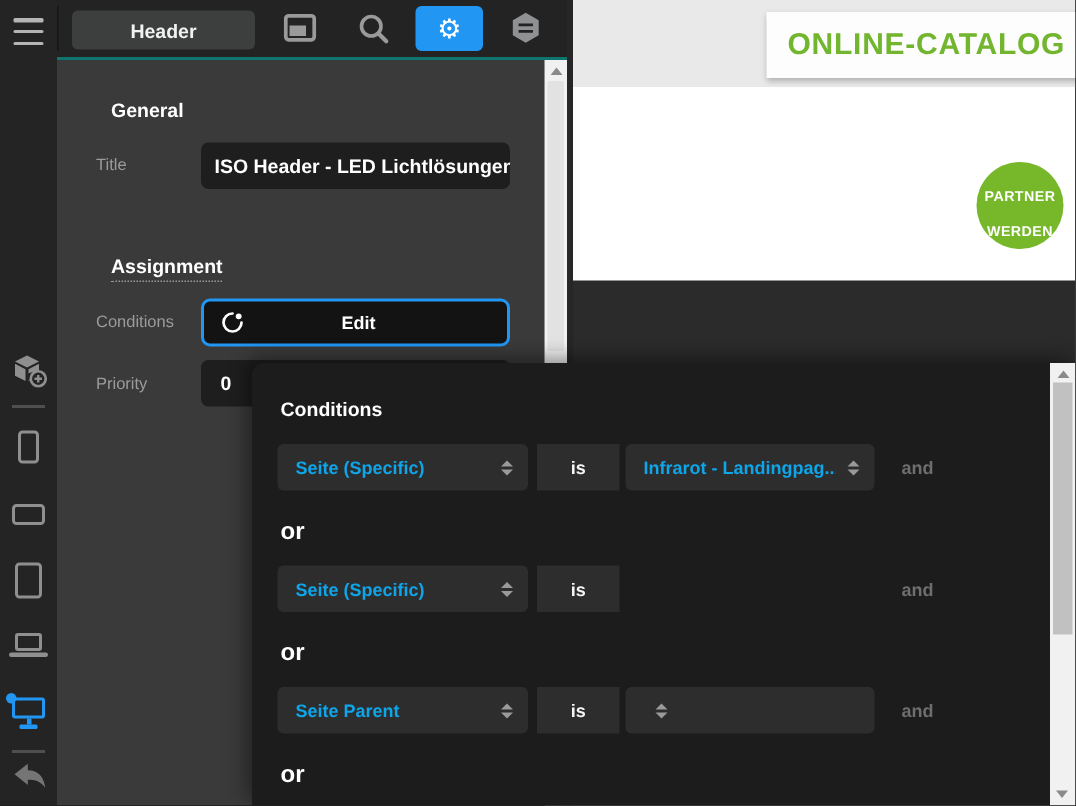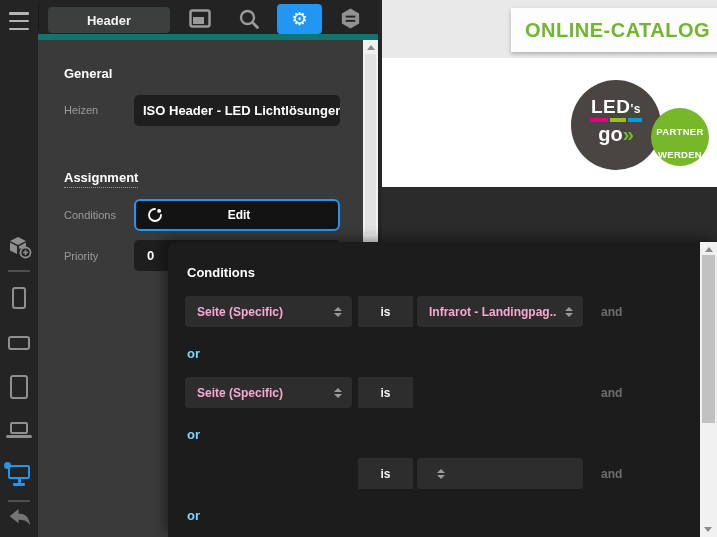--- a/index.html
+++ b/index.html
@@ -21,33 +21,33 @@
   .laptop-screen { width:18px; height:12px; border:2px solid #8f8f8f; border-radius:2px; margin:0 auto; }
   .laptop-base { width:26px; height:3px; background:#8f8f8f; border-radius:2px; margin-top:1px; }
   .monitor-wrap { position:relative; width:24px; height:22px; }
   .monitor-screen { width:22px; height:14px; border:2px solid #2196f3; border-radius:2px; margin:0 auto; }
   .monitor-stand { width:3px; height:4px; background:#2196f3; margin:0 auto; }
   .monitor-base { width:12px; height:2.5px; background:#2196f3; margin:0 auto; border-radius:1px; }
   .monitor-dot { position:absolute; left:-3px; top:-3px; width:7px; height:7px; border-radius:50%; background:#2196f3; }
 
   
   .topbar { position:absolute; left:38px; top:0; width:340px; height:40px; background:#232323;
-            border-bottom:6px solid #0f766e; z-index:25; }
+            border-bottom:2px solid #0f766e; z-index:25; }
   .topbar::before { content:""; position:absolute; left:0; top:4px; bottom:4px; width:1px; background:#161616; }
   .hdr-btn { position:absolute; left:10px; top:7px; width:122px; height:26px; background:#3d3e3e;
              border-radius:4px; color:#f2f2f2; font-size:13px; font-weight:bold;
              display:flex; align-items:center; justify-content:center; cursor:pointer; }
   .tb-icon { position:absolute; top:0; height:37px; display:flex; align-items:center; justify-content:center; cursor:pointer; }
   .gear-btn { position:absolute; left:239px; top:4px; width:45px; height:30px; background:#2196f3;
               border-radius:4px; display:flex; align-items:center; justify-content:center;
               color:#fff; font-size:18px; line-height:1; cursor:pointer; }
 
   
   .panel { position:absolute; left:38px; top:40px; width:325px; height:497px; background:#3a3a3a; z-index:10; }
-  .sect-head { position:absolute; left:26px; color:#ffffff; font-size:13px; font-weight:bold;text-align:right; }
+  .sect-head { position:absolute; left:36px; color:#ffffff; font-size:13px; font-weight:bold;text-align:right; }
   .sect-head.dotted { border-bottom:1px dotted #9a9a9a; padding-bottom:2px; }
   .fld-label { position:absolute; left:26px; color:#9b9b9b; font-size:11px; }
   .dark-input { position:absolute; left:96px; width:206px; height:31px; background:#1e1e1e; border-radius:5px;
                 color:#ffffff; font-size:13px; font-weight:bold; display:flex; align-items:center;
                 padding-left:9px; white-space:nowrap; overflow:hidden; }
   .edit-btn { position:absolute; left:96px; top:159px; width:206px; height:32px; background:#131313;
               border:2px solid #2196f3; border-radius:6px; display:flex; align-items:center;
               cursor:pointer; }
   .edit-btn .ic { margin-left:10px; display:flex; align-items:center; }
   .edit-btn .lbl { flex:1; text-align:center; color:#fff; font-size:12px; font-weight:bold; margin-right:24px; }
@@ -82,33 +82,33 @@
   .logo-green span { color:#ffffff; font-weight:bold; font-size:9.5px; line-height:1.2; letter-spacing:0.3px;margin-top:12px; }
   .pv-darkbar { position:absolute; left:0; top:187px; width:100%; height:55px; background:#2b2b2b; }
 
   
   .popup { position:absolute; left:168px; top:242px; width:549px; height:295px; background:#1c1c1c;
            border-top-left-radius:8px; z-index:40; box-shadow:-4px -4px 12px rgba(0,0,0,0.4); }
   .pop-title { position:absolute; left:19px; top:23px; color:#ffffff; font-size:13px; font-weight:bold; }
   .cond-row { position:absolute; left:0; width:100%; height:31px; }
   .dd { position:absolute; top:0; height:31px; background:#2d2d2d; border-radius:4px; display:flex;
         align-items:center; padding:0 10px 0 12px; cursor:pointer; }
-  .dd .dd-lbl { color:#f9a8d4; font-size:12px; font-weight:bold; white-space:nowrap; overflow:hidden; flex:1; }
+  .dd .dd-lbl { color:#0ea5e9; font-size:12px; font-weight:bold; white-space:nowrap; overflow:hidden; flex:1; }
   .chevs { display:flex; flex-direction:column; gap:2px; margin-left:8px; }
   .chevs i { width:0; height:0; border-left:4px solid transparent; border-right:4px solid transparent; display:block; }
   .chevs .c-up { border-bottom:4px solid #9a9a9a; }
   .chevs .c-dn { border-top:4px solid #9a9a9a; }
   .dd-field { left:17px; width:167px; }
   .op-box { position:absolute; left:190px; top:0; width:55px; height:31px; background:#2d2d2d; border-radius:0;
             color:#f5f5f5; font-size:12px; font-weight:bold; display:flex; align-items:center;
             justify-content:center; cursor:pointer; }
   .dd-value { left:249px; width:166px; }
   .and-lbl { position:absolute; left:433px; top:0; height:31px; display:flex; align-items:center;
              color:#6e6e6e; font-size:12px; font-weight:bold; }
-  .or-lbl { position:absolute; left:19px; color:#7dd3fc; font-size:13px; font-weight:bold; }
+  .or-lbl { position:absolute; left:19px; color:#ffffff; font-size:16px; font-weight:bold; }
 
   .pop-scroll { position:absolute; right:0; top:0; width:17px; height:100%; background:#f1f1f1; }
   .pop-thumb { width:13px; margin:3px auto 0 auto; background:#c1c1c1; height:168px; }
   .pop-scroll .arr-down { position:absolute; bottom:5px; left:4px; margin:0; }
 </style>
 </head>
 <body>
 
 <div id="app">
 
@@ -188,21 +188,21 @@
         <path d="M12 1.5 L21 6.75 L21 17.25 L12 22.5 L3 17.25 L3 6.75 Z" fill="#8f9193"></path>
         <line x1="7" y1="10" x2="17" y2="10" stroke="#232323" stroke-width="2"></line>
         <line x1="7" y1="14.5" x2="17" y2="14.5" stroke="#232323" stroke-width="2"></line>
       </svg>
     </div>
   </div>
 
   <div class="panel">
     <div class="sect-head" style="top:26px;">General</div>
 
-    <div class="fld-label" style="top:64px;">Heizen</div>
+    <div class="fld-label" style="top:64px;">Title</div>
     <div class="dark-input" style="top:55px;">ISO Header - LED Lichtlösungen C</div>
 
     <div class="sect-head dotted" style="top:130px;">Assignment</div>
 
     <div class="fld-label" style="top:169px;">Conditions</div>
     <div class="edit-btn">
       <span class="ic">
         <svg width="18" height="18" viewBox="0 0 24 24">
           <path d="M12 4 a8 8 0 1 0 8 8" stroke="#ffffff" stroke-width="2.4" fill="none" stroke-linecap="round"></path>
           <circle cx="17.5" cy="6.5" r="2.6" fill="#ffffff"></circle>
@@ -219,29 +219,20 @@
     <div class="scroll-arrow arr-up"></div>
     <div class="panel-thumb"></div>
   </div>
 
   <div class="preview">
     <div class="pv-band"></div>
     <div class="catalog-box">
       <span>ONLINE-CATALOG 202</span>
     </div>
 
-    <div class="logo-dark">
-      <div class="leds-txt"><span>LED</span><span class="apos">'s</span></div>
-      <div class="logo-bars">
-        <i style="width:18px; background:#e6007e;"></i>
-        <i style="width:16px; background:#95c11f;"></i>
-        <i style="width:14px; background:#009fe3;"></i>
-      </div>
-      <div class="go-row"><span>go</span><span class="chev">»</span></div>
-    </div>
     <div class="logo-green">
       <span>PARTNER</span>
       <span>WERDEN</span>
     </div>
 
     <div class="pv-darkbar"></div>
   </div>
 
   <div class="popup">
     <div class="pop-title">Conditions</div>
@@ -273,20 +264,27 @@
             <i class="c-up"></i>
             <i class="c-dn"></i>
           </span>
       </div>
       <div class="op-box">is</div>
       <div class="and-lbl">and</div>
     </div>
     <div class="or-lbl" style="top:185px;">or</div>
 
     <div class="cond-row" style="top:216px;">
+      <div class="dd dd-field">
+        <span class="dd-lbl">Seite Parent</span>
+        <span class="chevs">
+            <i class="c-up"></i>
+            <i class="c-dn"></i>
+          </span>
+      </div>
       <div class="op-box">is</div>
       <div class="dd dd-value">
         <span class="chevs">
             <i class="c-up"></i>
             <i class="c-dn"></i>
           </span>
       </div>
       <div class="and-lbl">and</div>
     </div>
     <div class="or-lbl" style="top:266px;">or</div>

